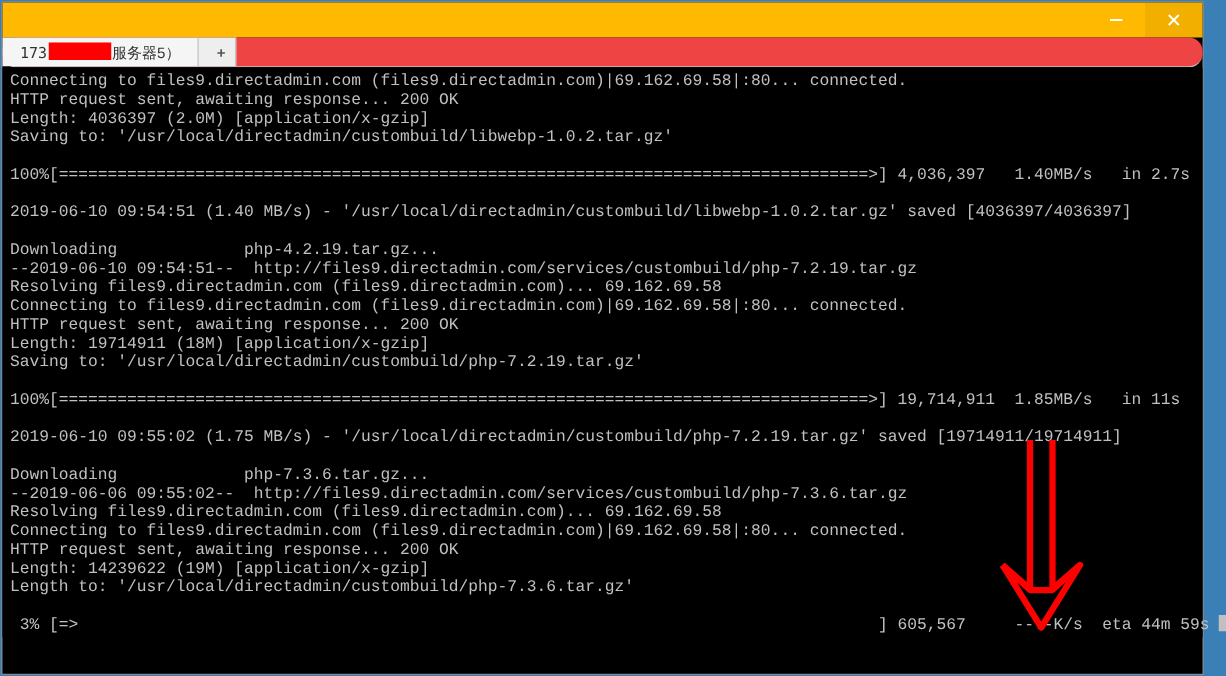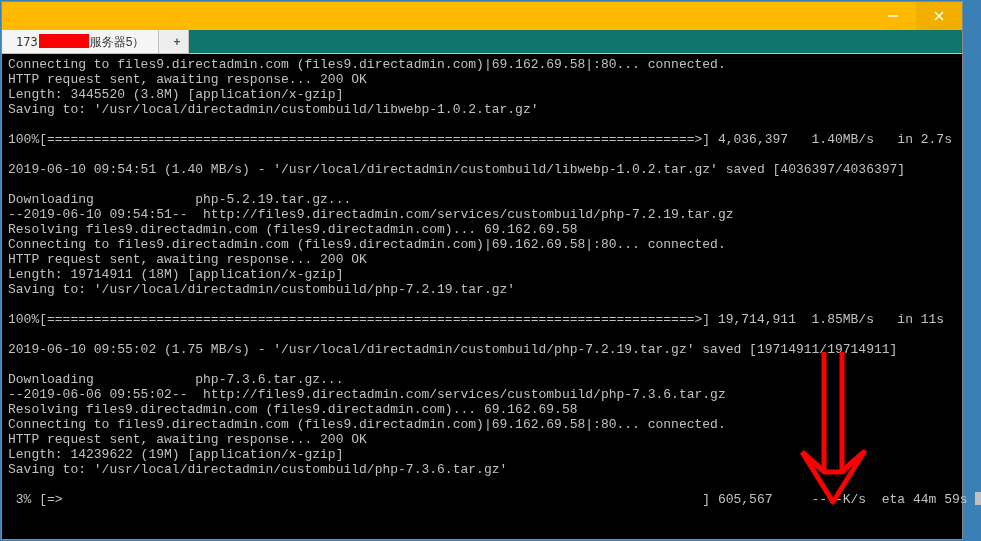--- a/index.html
+++ b/index.html
@@ -32,24 +32,25 @@
       display: flex;
       align-items: center;
       justify-content: center;
       color: #fff;
       font-size: 14px;
     }
     .tb-btn.minimize svg, .tb-btn.close svg { width: 12px; height: 12px; }
     .tb-btn.close { background: rgba(0,0,0,0.05); }
     .tabbar {
       height: 24px;
-      background: #0f766e;
+      background: #ef4444;
       display: flex;
       align-items: stretch;
       border-bottom: 1px solid #c0c0c0;
+      border-radius: 11px;
     }
     .tab {
       padding: 0 14px;
       line-height: 24px;
       font-size: 12px;
       color: #333;
       background: #f5f5f5;
       border-right: 1px solid #c0c0c0;
       font-family: "Microsoft YaHei", "SimSun", sans-serif;
     }
@@ -110,46 +111,46 @@
     </div>
   </div>
 
   <div class="tabbar">
     <div class="tab"><span class="ip">173</span><span class="redact"></span><span>服务器5）</span></div>
     <div class="tab plus">+</div>
   </div>
 
   <div class="terminal"><span>Connecting to files9.directadmin.com (files9.directadmin.com)|69.162.69.58|:80... connected.</span>
 <span>HTTP request sent, awaiting response... 200 OK</span>
-<span>Length: 3445520 (3.8M) [application/x-gzip]</span>
+<span>Length: 4036397 (2.0M) [application/x-gzip]</span>
 <span>Saving to: '/usr/local/directadmin/custombuild/libwebp-1.0.2.tar.gz'</span>
 <span></span>
 <span>100%[===================================================================================&gt;] 4,036,397   1.40MB/s   in 2.7s</span>
 <span></span>
 <span>2019-06-10 09:54:51 (1.40 MB/s) - '/usr/local/directadmin/custombuild/libwebp-1.0.2.tar.gz' saved [4036397/4036397]</span>
 <span></span>
-<span>Downloading		php-5.2.19.tar.gz...</span>
+<span>Downloading		php-4.2.19.tar.gz...</span>
 <span>--2019-06-10 09:54:51--  http://files9.directadmin.com/services/custombuild/php-7.2.19.tar.gz</span>
 <span>Resolving files9.directadmin.com (files9.directadmin.com)... 69.162.69.58</span>
 <span>Connecting to files9.directadmin.com (files9.directadmin.com)|69.162.69.58|:80... connected.</span>
 <span>HTTP request sent, awaiting response... 200 OK</span>
 <span>Length: 19714911 (18M) [application/x-gzip]</span>
 <span>Saving to: '/usr/local/directadmin/custombuild/php-7.2.19.tar.gz'</span>
 <span></span>
 <span>100%[===================================================================================&gt;] 19,714,911  1.85MB/s   in 11s</span>
 <span></span>
 <span>2019-06-10 09:55:02 (1.75 MB/s) - '/usr/local/directadmin/custombuild/php-7.2.19.tar.gz' saved [19714911/19714911]</span>
 <span></span>
 <span>Downloading		php-7.3.6.tar.gz...</span>
 <span>--2019-06-06 09:55:02--  http://files9.directadmin.com/services/custombuild/php-7.3.6.tar.gz</span>
 <span>Resolving files9.directadmin.com (files9.directadmin.com)... 69.162.69.58</span>
 <span>Connecting to files9.directadmin.com (files9.directadmin.com)|69.162.69.58|:80... connected.</span>
 <span>HTTP request sent, awaiting response... 200 OK</span>
 <span>Length: 14239622 (19M) [application/x-gzip]</span>
-<span>Saving to: '/usr/local/directadmin/custombuild/php-7.3.6.tar.gz'</span>
+<span>Length to: '/usr/local/directadmin/custombuild/php-7.3.6.tar.gz'</span>
 <span></span>
 <span> 3% [=&gt;                                                                                  ] 605,567     --.-K/s  eta 44m 59s </span><span class="cursor"></span></div>
 
   <svg class="arrow" style="left:780px;top:340px;width:100px;height:180px;">
     <line x1="42" y1="10" x2="42" y2="130" stroke="#ff0000" stroke-width="5"></line>
     <line x1="60" y1="10" x2="60" y2="130" stroke="#ff0000" stroke-width="5"></line>
     <polyline points="20,110 51,160 82,110 60,130 42,130 20,110" fill="none" stroke="#ff0000" stroke-width="5" stroke-linejoin="round"></polyline>
     <line x1="20" y1="110" x2="42" y2="129" stroke="#ff0000" stroke-width="5"></line>
     <line x1="82" y1="110" x2="60" y2="129" stroke="#ff0000" stroke-width="5"></line>
   </svg>

